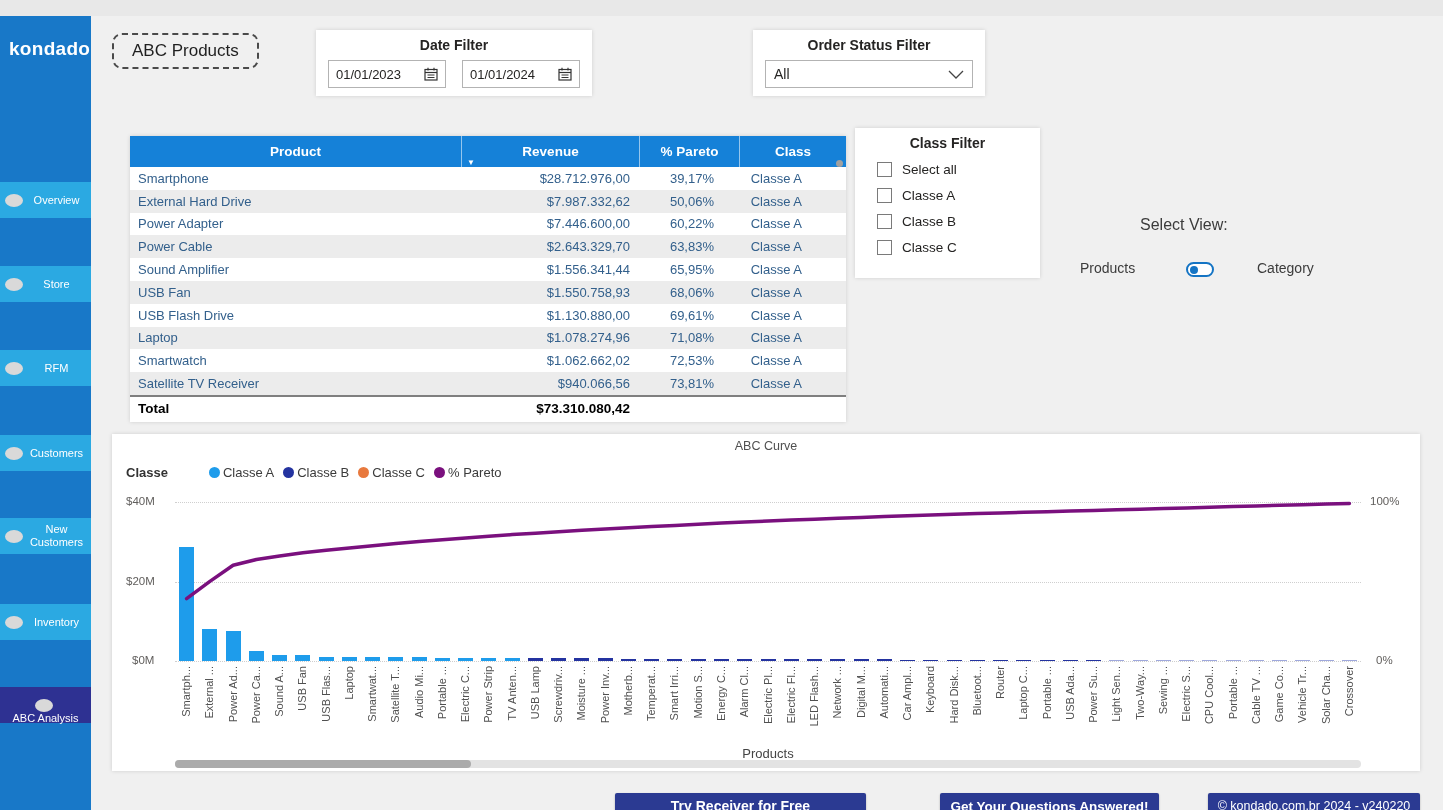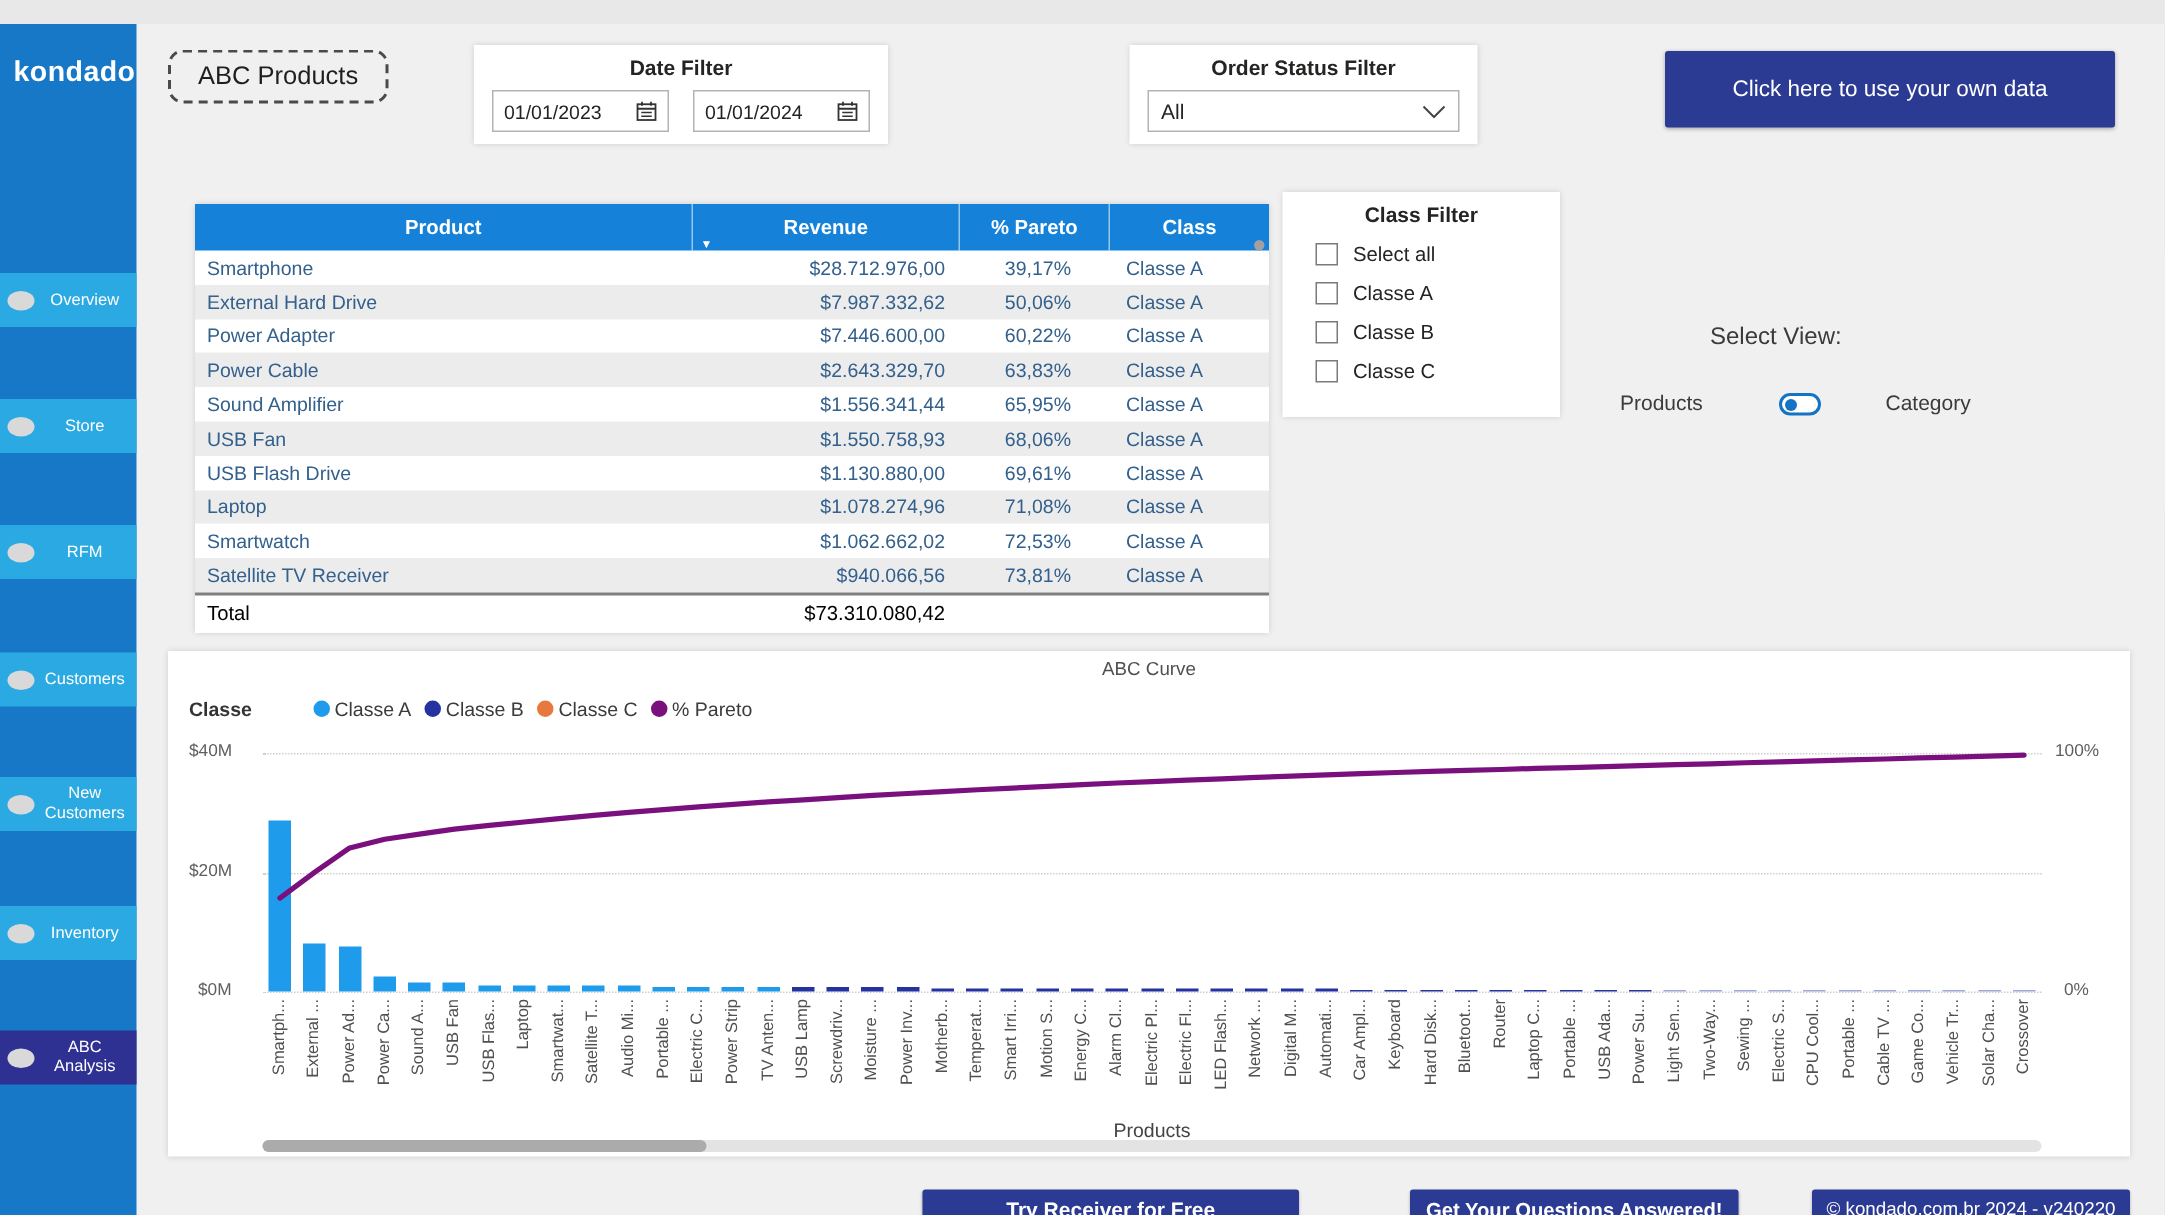--- a/index.html
+++ b/index.html
@@ -4,21 +4,21 @@
 <style>
   * { box-sizing: border-box; }
   html,body { margin:0; padding:0; background:#e8e8e8; font-family:"Liberation Sans",sans-serif; }
   .stage { position:relative; width:1443px; height:810px; background:#f0f0f0; overflow:hidden;margin-top:16px; }
 
   
   .sidebar { position:absolute; left:0; top:0; width:91px; height:810px; background:#1878C8; }
   .logo { position:absolute; top:22px; left:9px; color:#fff; font-size:19px; font-weight:700; letter-spacing:.3px; }
   .nav-item { position:absolute; left:0; width:91px; height:36px; background:#2BA9E2; color:#fff;
               display:flex; align-items:center; padding:12px 5px; cursor:pointer; }
-  .nav-item.active { background:#2E3192; }
+  .nav-item.active { background:#2E3192;flex-direction:column; }
   .nav-dot { width:18px; height:13px; border-radius:50%; background:#d9d9d9; flex:0 0 auto; margin-right:4px; }
   .nav-label { flex:1; font-size:11px; line-height:1.15; text-align:center; }
 
   
   .page-title-box { position:absolute; left:112px; top:17px; border:2px dashed #4a4a4a; border-radius:10px;
                     padding:6px 18px; font-size:17px; color:#1f1f1f; background:transparent; }
   .card { position:absolute; background:#fff; box-shadow:0 0 4px rgba(0,0,0,.14); }
   .card-title { font-size:14px; font-weight:700; color:#252423; text-align:center; padding-top:7px; }
   .date-card { left:316px; top:14px; width:276px; height:66px; }
   .date-row { display:flex; justify-content:space-between; padding:7px 12px 0 12px; }
@@ -38,21 +38,21 @@
   .th:last-child { border-right:none; }
   .sort-arrow { position:absolute; left:5px; bottom:0px; font-size:8px; color:#fff; cursor:pointer; }
   .c-product { width:332px; } .c-revenue { width:178px; } .c-pareto { width:100px; } .c-class { width:106px; }
   .trow { display:flex; height:22.8px; font-size:13px; color:#33608C; cursor:pointer; }
   .trow:nth-child(even) { background:#ececec; }
   .td { display:flex; align-items:center; }
   .td.c-product { padding-left:8px; }
   .td.c-revenue { justify-content:flex-end; padding-right:10px; }
   .td.c-pareto { justify-content:flex-end; padding-right:26px; }
   .td.c-class { justify-content:flex-end; padding-right:44px; }
-  .total-row { display:flex; height:25px; border-top:2px solid #7f7f7f; font-size:13.5px; font-weight:400; color:#000; align-items:center; }
+  .total-row { display:flex; height:25px; border-top:2px solid #7f7f7f; font-size:13.5px; font-weight:700; color:#000; align-items:center; }
   .table-scroll-dot { position:absolute; right:3px; top:24px; width:7px; height:7px; border-radius:50%; background:#a0a0a0; cursor:pointer; }
 
   
   .filter-card { left:855px; top:112px; width:185px; height:150px; }
   .check-row { display:flex; align-items:center; margin:11px 0 0 22px; cursor:pointer; }
   .checkbox { width:15px; height:15px; border:1px solid #7a7a7a; background:#fff; margin-right:10px; flex:0 0 auto; }
   .check-label { font-size:13.5px; color:#252423; }
 
   
   .view-title { position:absolute; left:1140px; top:200px; font-size:16px; color:#3b3b3b; }
@@ -158,21 +158,20 @@
   <div class="card status-card">
     <div class="card-title">Order Status Filter</div>
     <div class="dropdown">
       <span>All</span>
       <svg width="16" height="9" viewBox="0 0 16 9">
           <polyline points="1,1 8,8 15,1" fill="none" stroke="#444" stroke-width="1.3"></polyline>
         </svg>
     </div>
   </div>
 
-  <div class="cta-btn">Click here to use your own data</div>
 
   <div class="card table-card">
     <div class="thead">
       <div class="th c-product">Product</div>
       <div class="th c-revenue">
         <span>Revenue</span>
         <span class="sort-arrow">▼</span>
       </div>
       <div class="th c-pareto">% Pareto</div>
       <div class="th c-class">Class</div>

